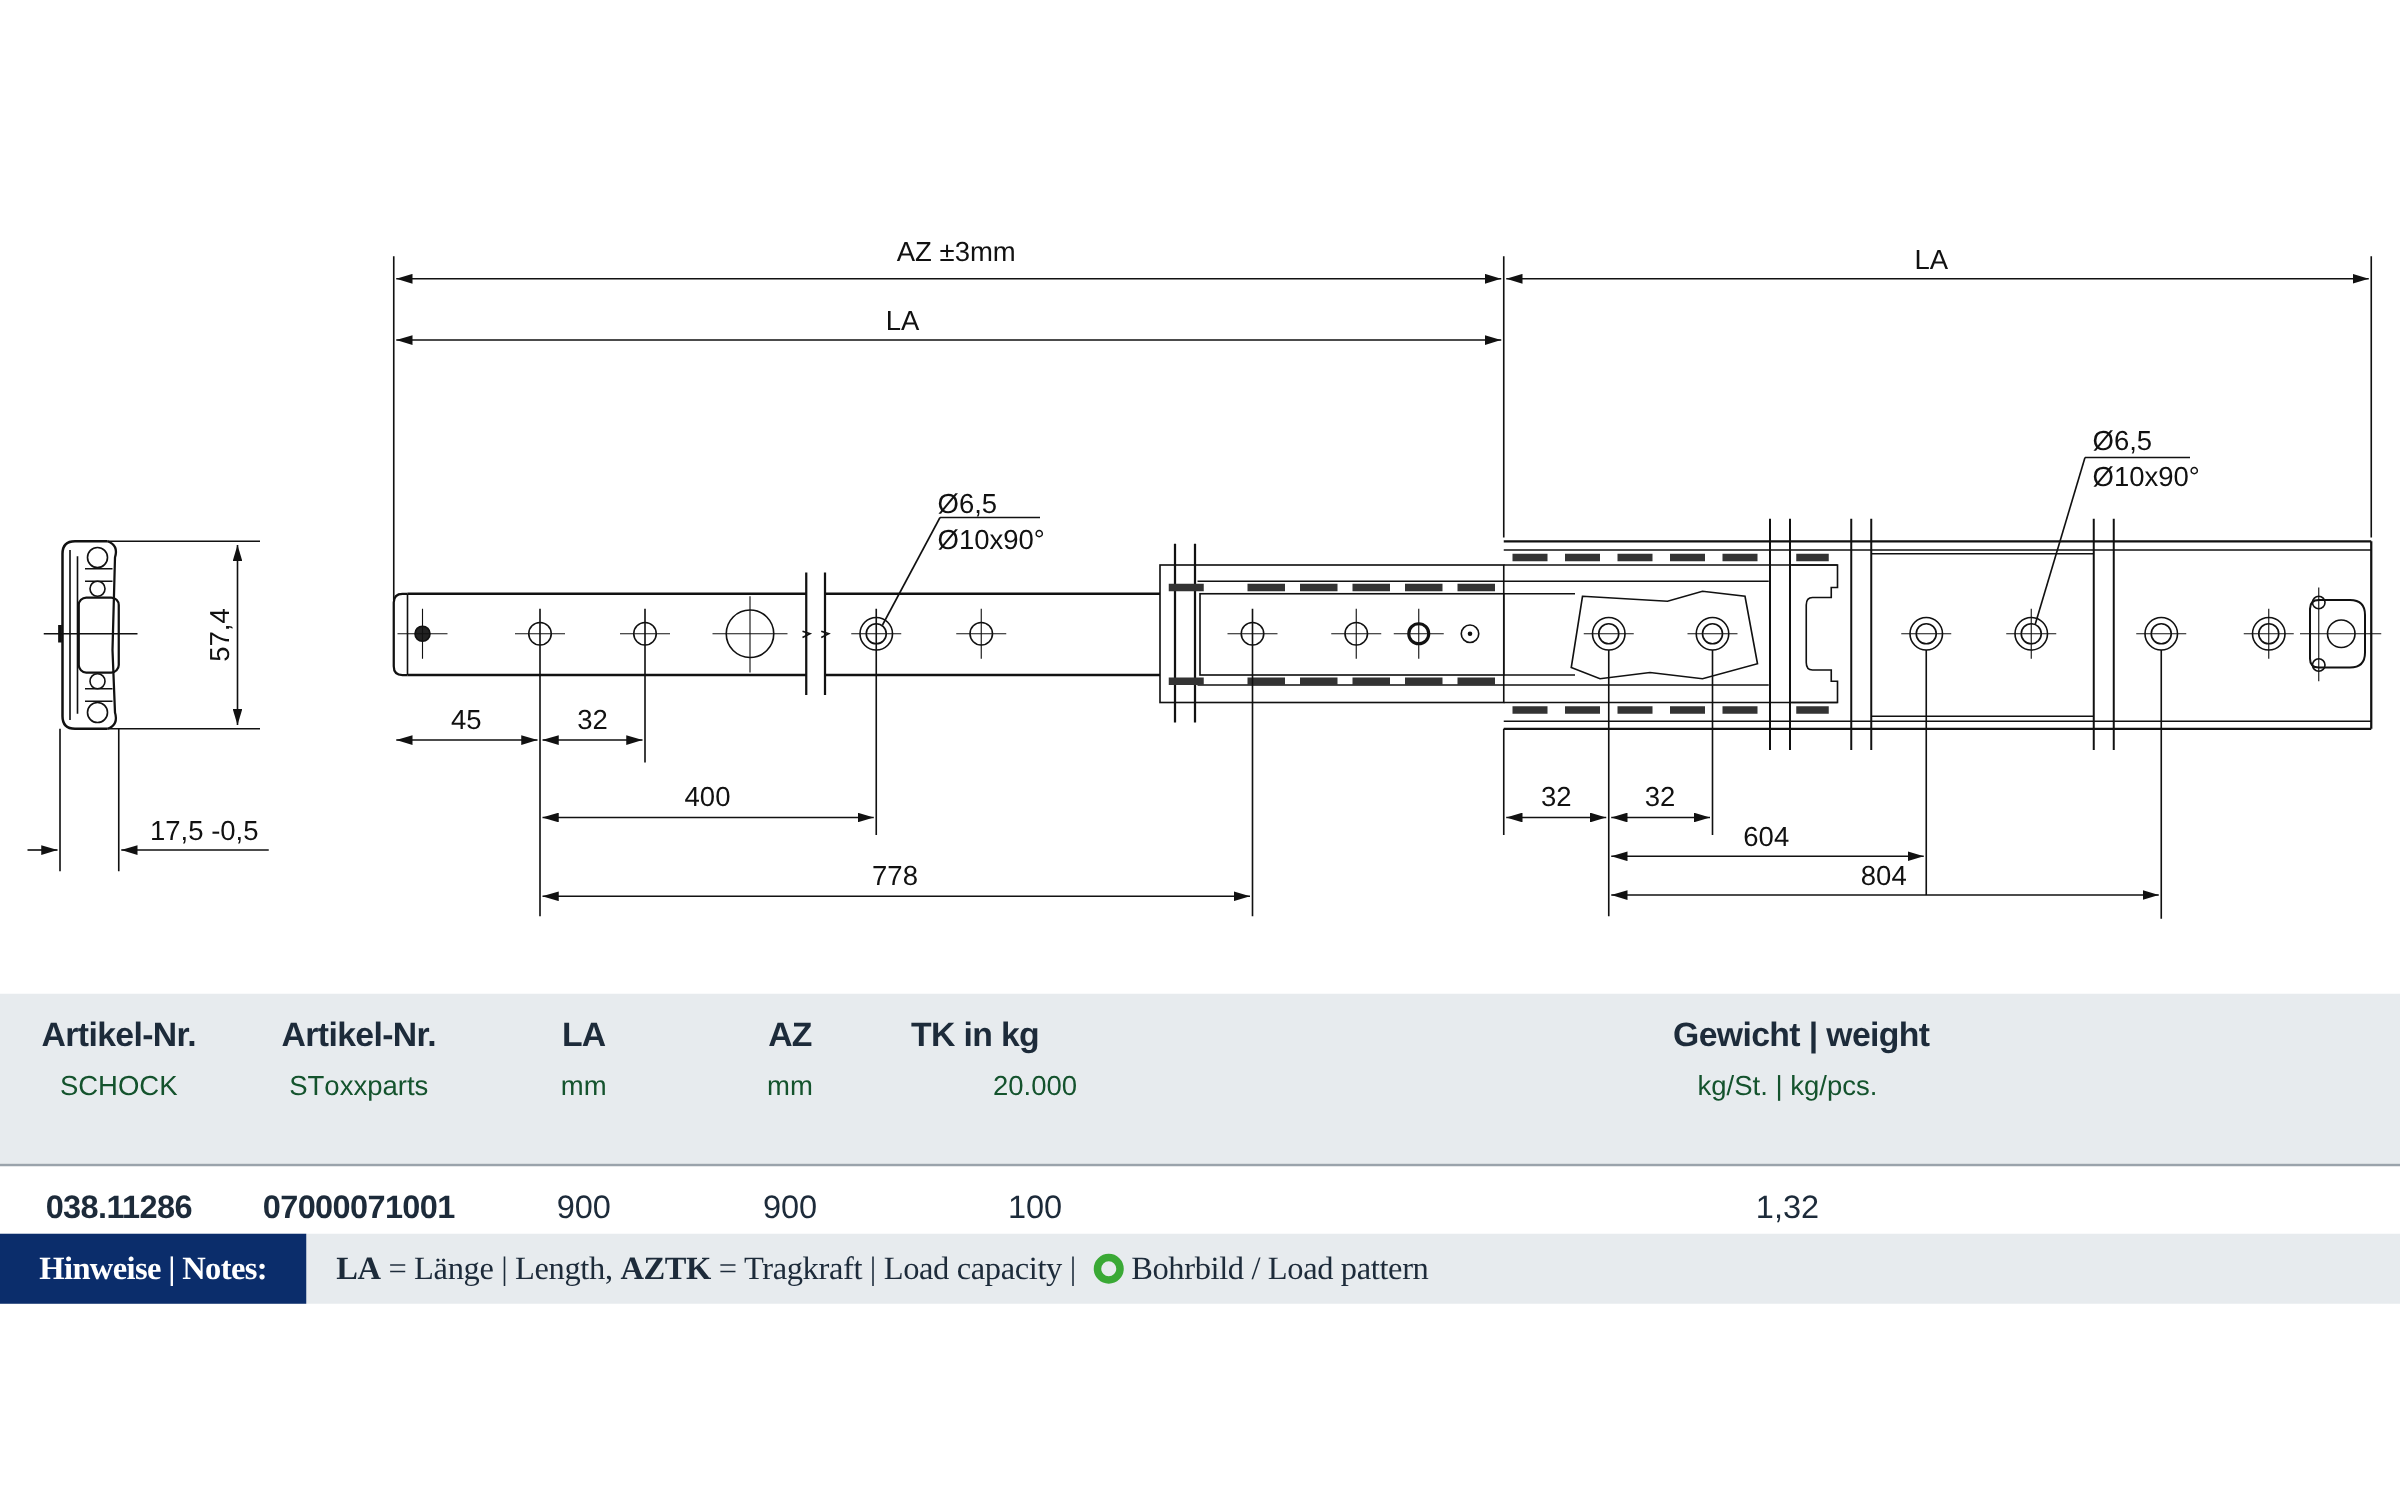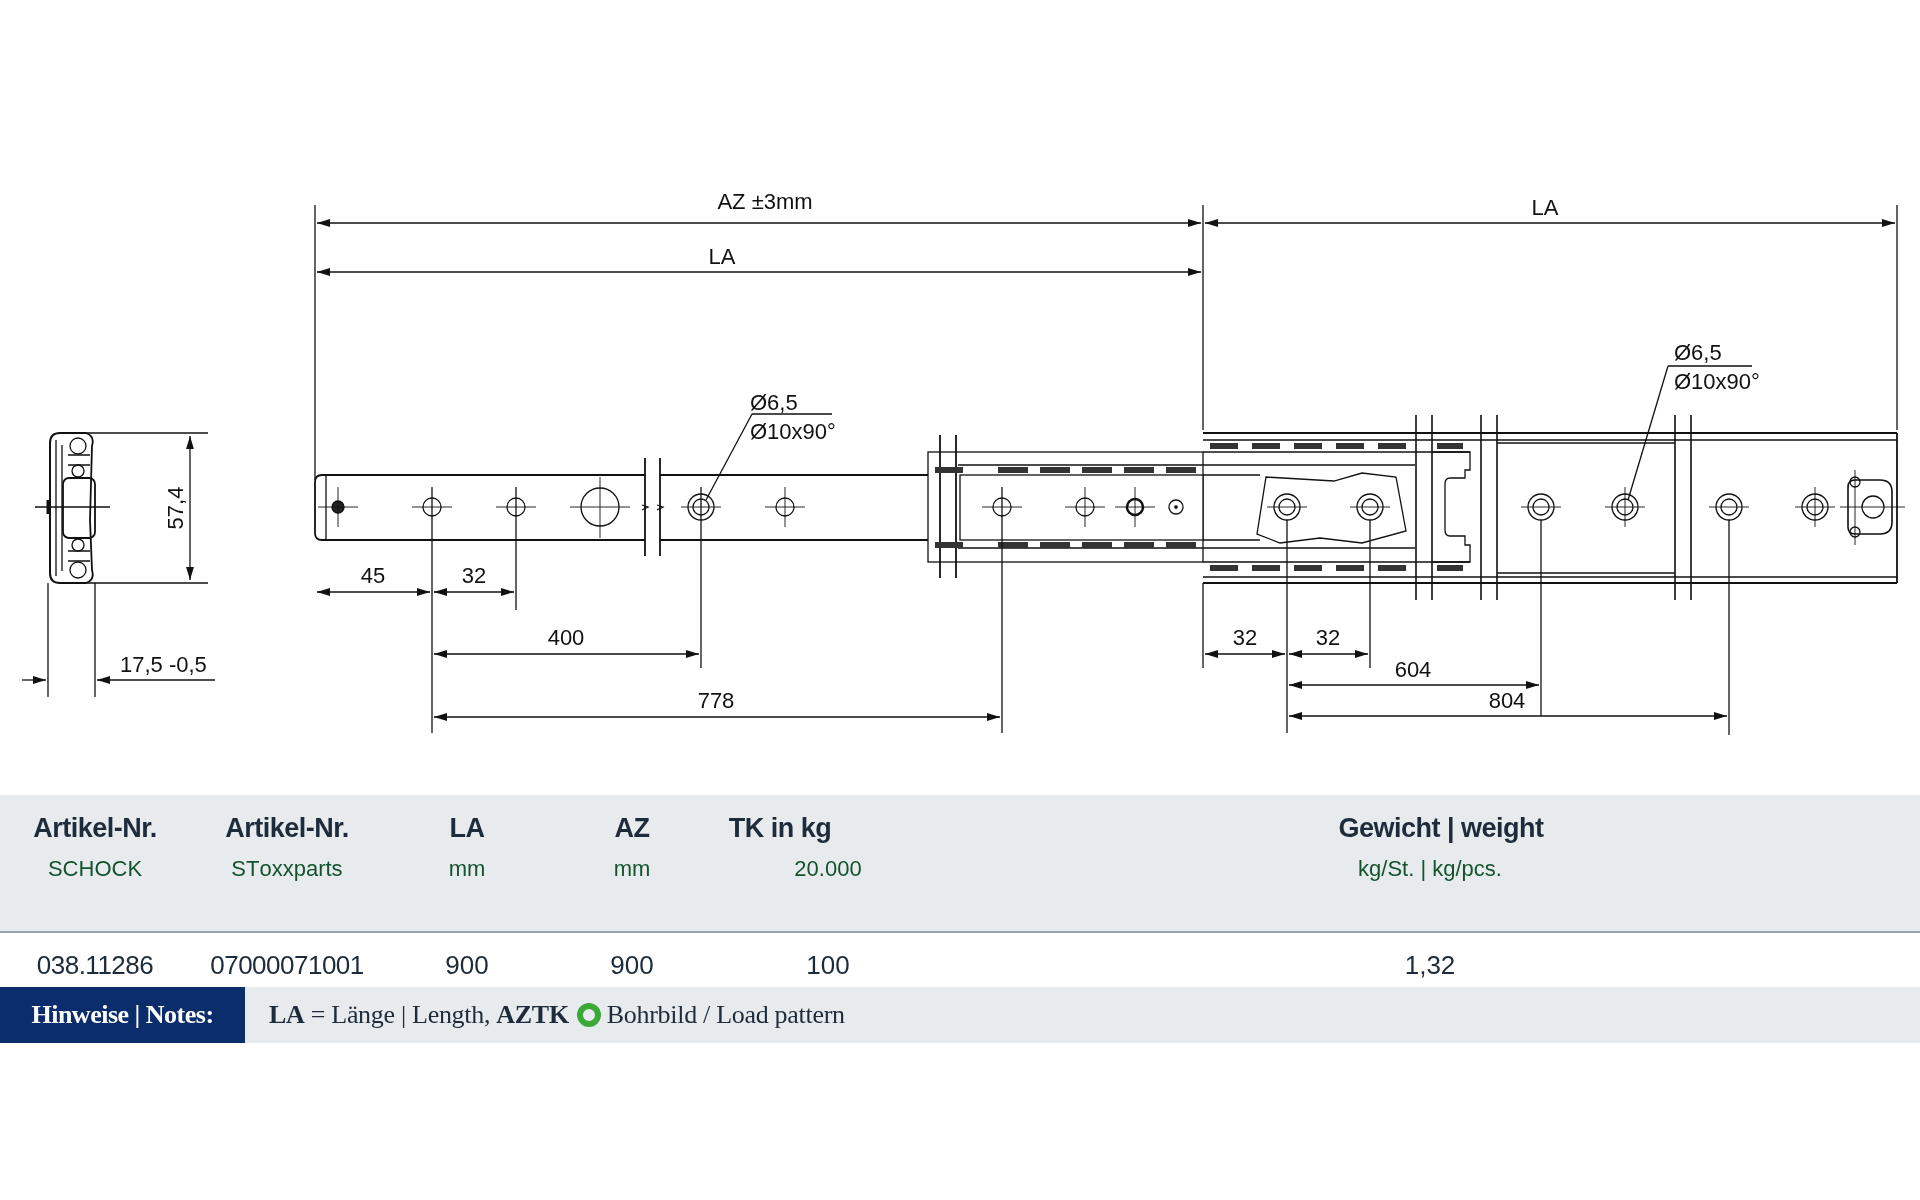--- a/index.html
+++ b/index.html
@@ -7,21 +7,21 @@
          font-family:"Liberation Sans", sans-serif; color:#1e2a3a; }
   #drawing { position:absolute; left:0; top:0; width:1920px; height:780px; }
   #drawing text { font-family:"Liberation Sans", sans-serif; fill:#111; }
   .dimtxt { font-size:22px; }
   .spec-header { position:absolute; left:0; top:795px; width:1920px; height:136px; background:#e7ebee; }
   .spec-sep { position:absolute; left:0; top:931px; width:1920px; height:2px; background:#9aa3ab; }
   .col { position:absolute; text-align:center; transform:translateX(-50%); white-space:nowrap; }
   .hdr-title { top:813px; font-size:27px; font-weight:bold; color:#1d2b3a; letter-spacing:-0.5px; }
   .hdr-sub { top:856px; font-size:22px; color:#14532d;text-align:right; }
   .row-val { top:950px; font-size:26px; color:#1d2b3a; }
-  .row-val.bold { font-weight:normal; letter-spacing:-0.5px; }
+  .row-val.bold { font-weight:bold; letter-spacing:-0.5px; }
   .notes { position:absolute; left:0; top:987px; width:1920px; height:56px; background:#e7ebee; display:flex; align-items:center;font-family:Liberation Serif, serif; }
   .notes-label { width:245px; height:56px; background:#0b2d6b; color:#fff; font-weight:bold; font-size:26px;
                  display:flex; align-items:center; justify-content:center; letter-spacing:-0.5px; }
   .notes-text { padding-left:24px; font-size:26px; color:#1d2b3a; display:flex; align-items:center; white-space:nowrap; letter-spacing:-0.3px; }
   .notes-text b { font-weight:bold; }
   .ring { display:inline-block; width:24px; height:24px; border:6px solid #3aa935; border-radius:50%; margin:0 6px 0 8px; box-sizing:border-box; }
 </style>
 </head>
 <body>
 
@@ -273,16 +273,17 @@
   <div class="col row-val" style="left:1430px">1,32</div>
 </div>
 
 <div class="notes">
   <div class="notes-label">Hinweise | Notes:</div>
   <div class="notes-text">
     <b>LA</b>
     <span style="white-space:pre"> = Länge | Length, </span>
     <b>AZ</b>
     <b>TK</b>
+    <span style="white-space:pre"> = Tragkraft | Load capacity | </span>
     <span class="ring"></span>
     <span>Bohrbild / Load pattern</span>
   </div>
 </div>
 
 </body></html>

